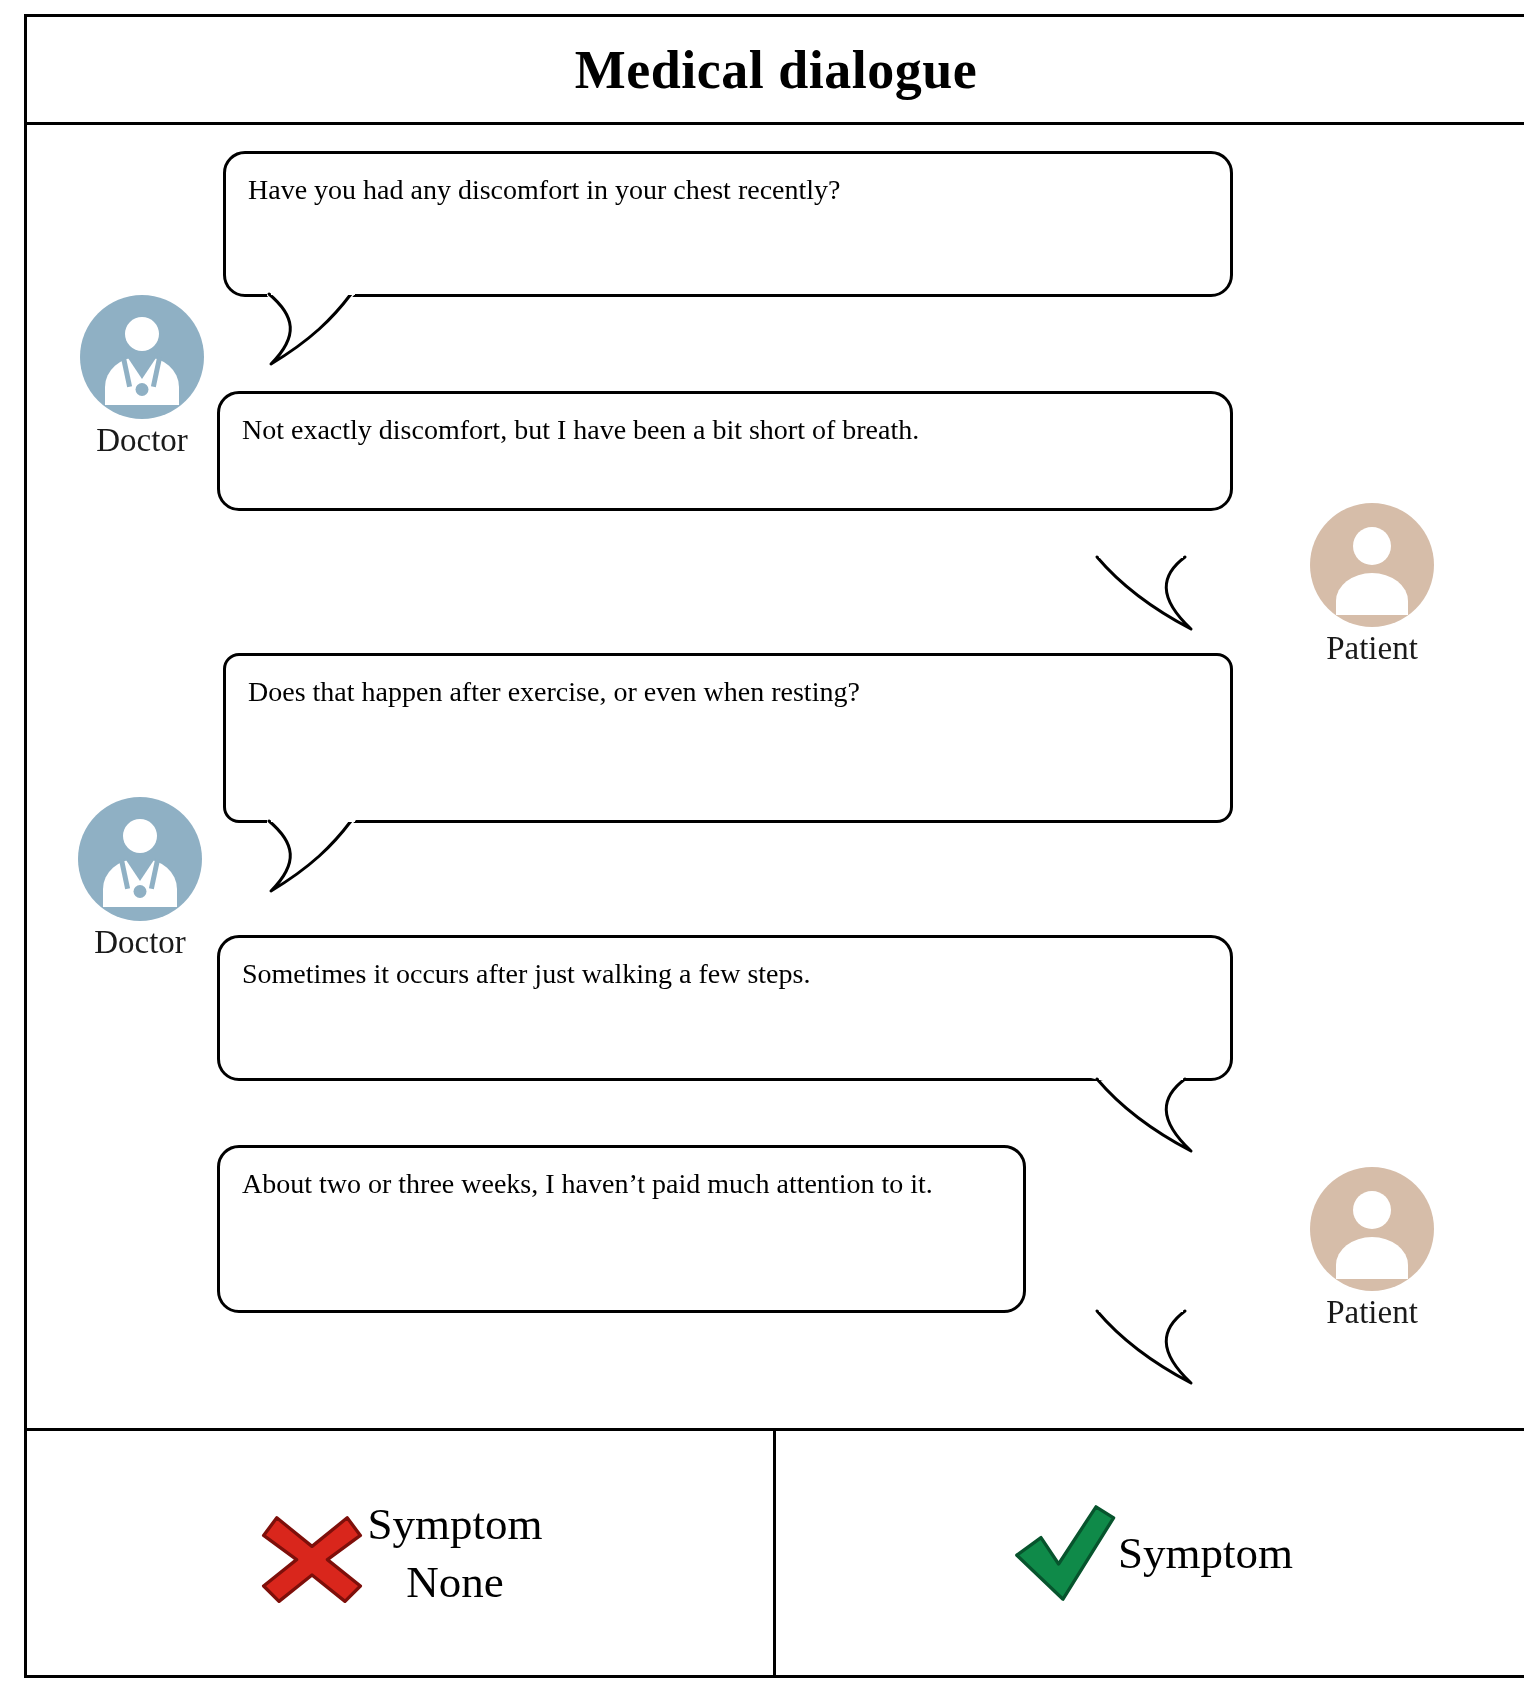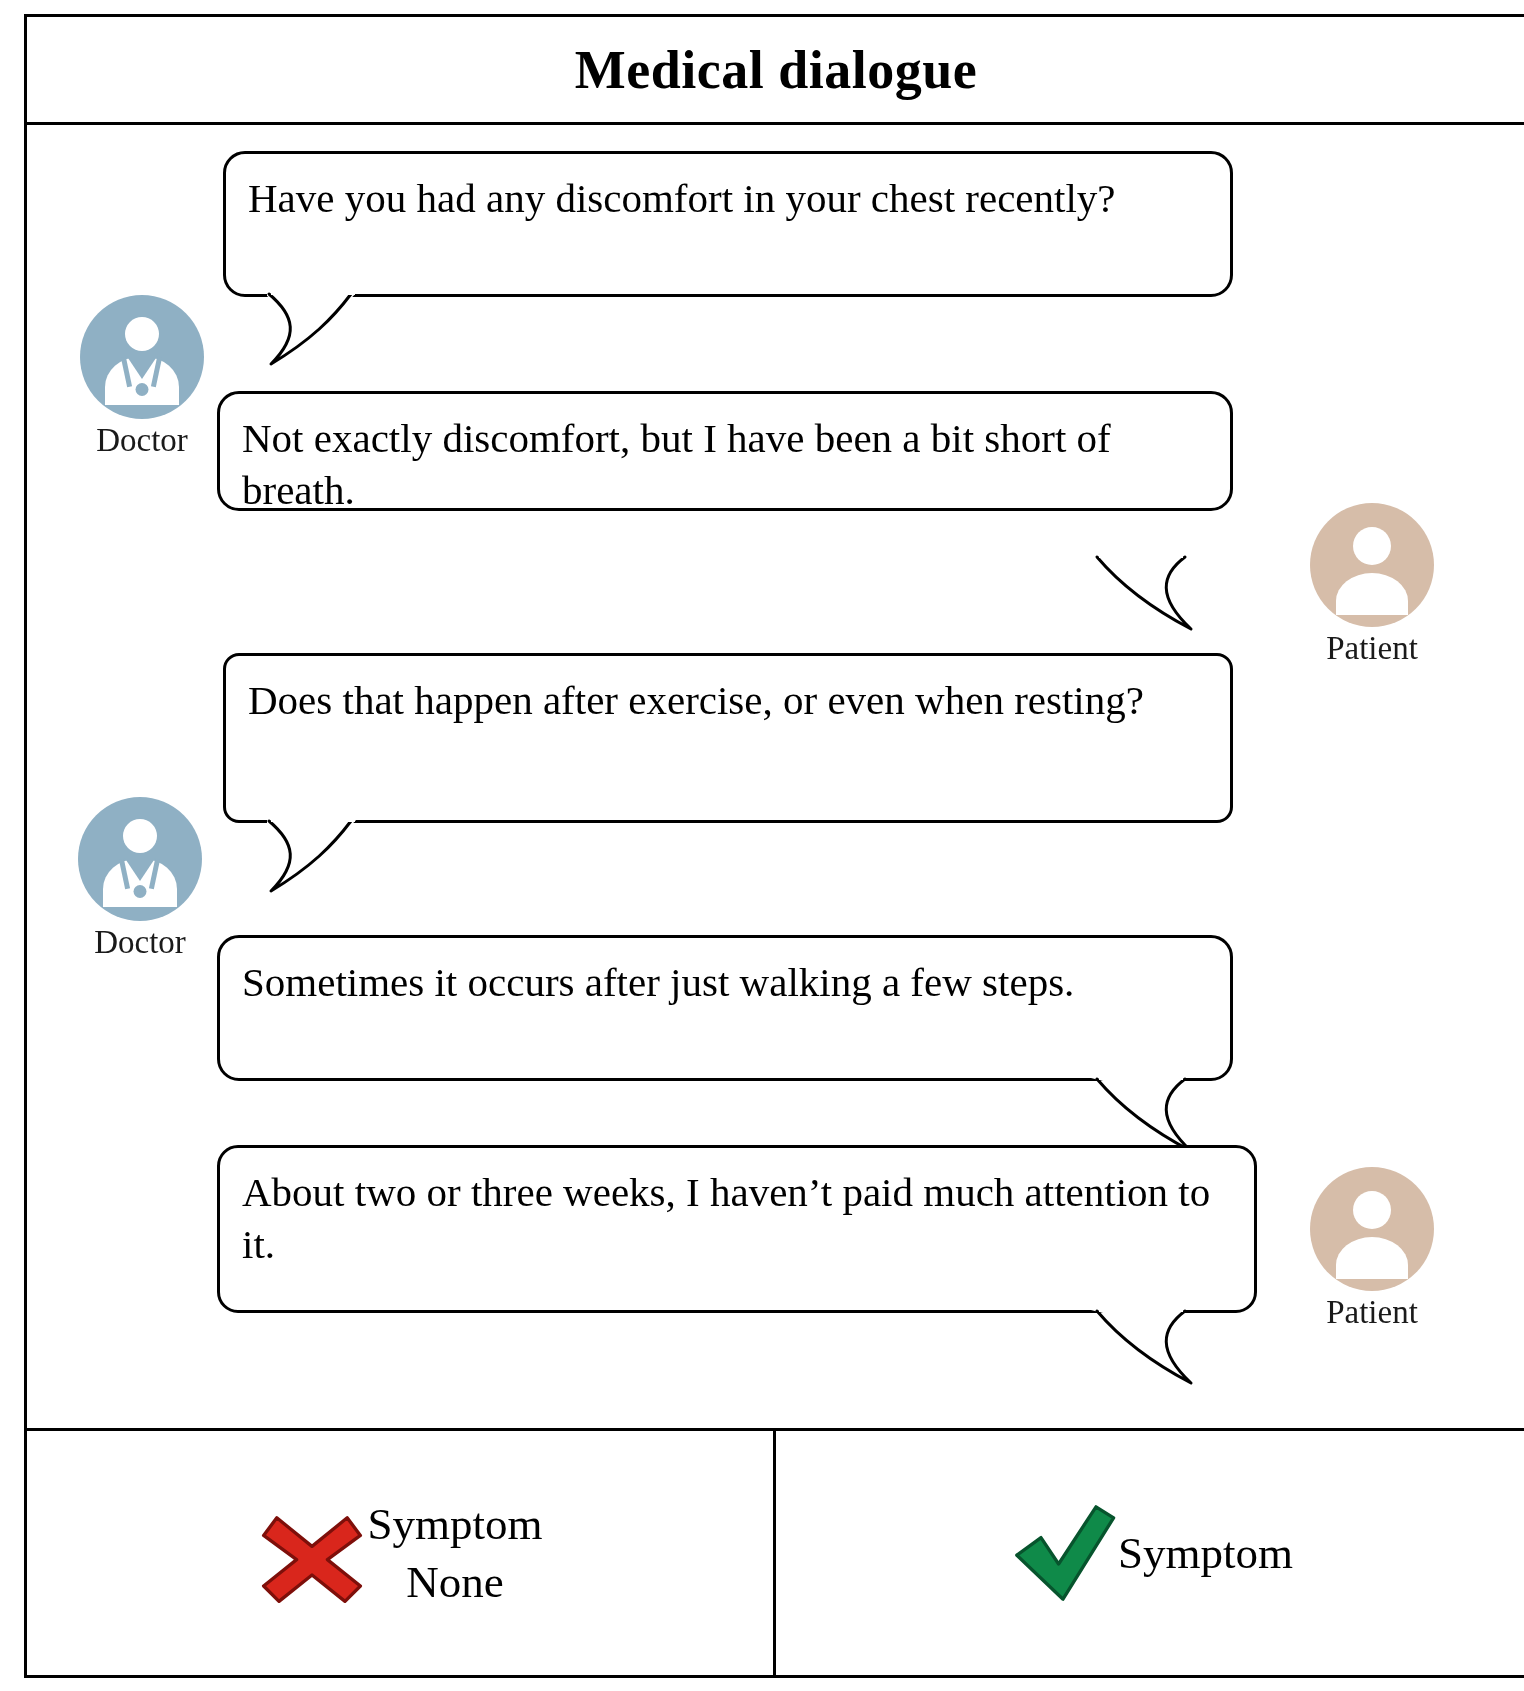--- a/index.html
+++ b/index.html
@@ -130,21 +130,21 @@
 
   
   .bubble {
     position: absolute;
     border: 3px solid #000000;
     border-radius: 22px;
     background: #ffffff;
     box-sizing: border-box;
     padding: 18px 22px 16px 22px;
     font-family: "Liberation Serif", serif;
-    font-size: 41px;
+    font-size: 28px;
     line-height: 1.28;
     color: #000000;
   }
   .tail {
     position: absolute;
     width: 150px;
     height: 90px;
     pointer-events: none;
   }
   .tail svg { display: block; }
@@ -262,21 +262,21 @@
         <span>Sometimes it occurs after just walking a few steps.</span>
       </div>
       <div class="tail" style="left:1030px; top:950px;">
         <svg width="150" height="90" viewBox="0 0 150 90">
           <path d="M 30 2 L 128 2 L 128 8 C 104 24 96 46 134 76 C 96 54 70 32 46 6 Z" fill="#ffffff" stroke="none"></path>
           <path d="M 40 4 C 62 30 92 54 134 76 C 100 44 104 22 128 4" fill="none" stroke="#000000" stroke-width="3" stroke-linecap="round" stroke-linejoin="round"></path>
           <rect x="42" y="0" width="84" height="5" fill="#ffffff"></rect>
         </svg>
       </div>
 
-      <div class="bubble" style="left:190px; top:1020px; width:1040px; height:168px;border-radius:21px;">
+      <div class="bubble" style="left:190px; top:1020px; width:809px; height:168px;">
         <span>About two or three weeks, I haven’t paid much attention to it.</span>
       </div>
       <div class="tail" style="left:1030px; top:1182px;">
         <svg width="150" height="90" viewBox="0 0 150 90">
           <path d="M 30 2 L 128 2 L 128 8 C 104 24 96 46 134 76 C 96 54 70 32 46 6 Z" fill="#ffffff" stroke="none"></path>
           <path d="M 40 4 C 62 30 92 54 134 76 C 100 44 104 22 128 4" fill="none" stroke="#000000" stroke-width="3" stroke-linecap="round" stroke-linejoin="round"></path>
           <rect x="42" y="0" width="84" height="5" fill="#ffffff"></rect>
         </svg>
       </div>
 

